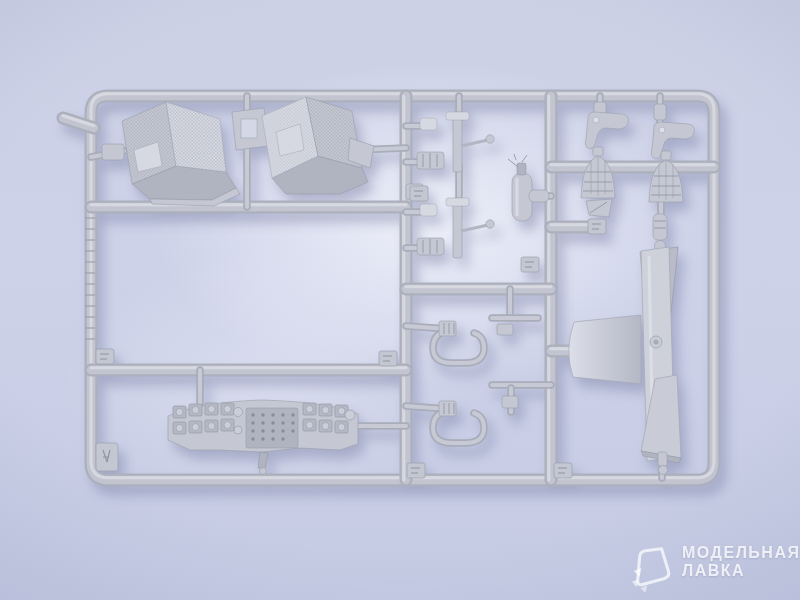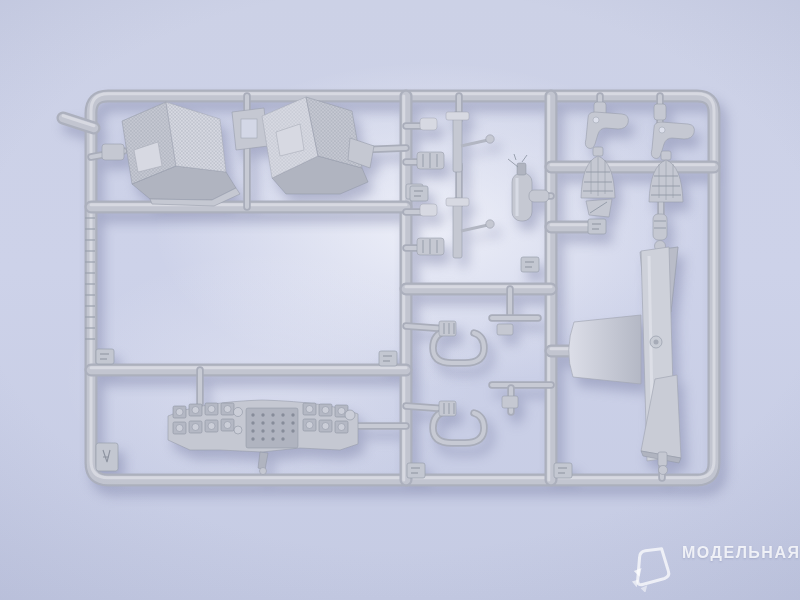--- a/index.html
+++ b/index.html
@@ -352,15 +352,16 @@
 
   <div class="watermark">
     <svg width="46" height="48" viewBox="0 0 48 48">
       <path d="M33,4 L40,27 Q42,33 36,35 L14,41 Q8,43 8,37 L10,13 Q10,7 16,6 Z" fill="none" stroke="rgba(255,255,255,0.72)" stroke-width="3.2" stroke-linejoin="round"></path>
       <path d="M4,27 l8,-3 l-2,9 z" fill="rgba(255,255,255,0.72)"></path>
       <path d="M2,38 l7,-2 l-2,8 z" fill="rgba(255,255,255,0.6)"></path>
       <path d="M11,45 l7,-3 l-2,8 z" fill="rgba(255,255,255,0.5)"></path>
     </svg>
     <div class="wm-text">
       <div>МОДЕЛЬНАЯ</div>
+      <div>ЛАВКА</div>
     </div>
   </div>
 </div>
 
 </body></html>

